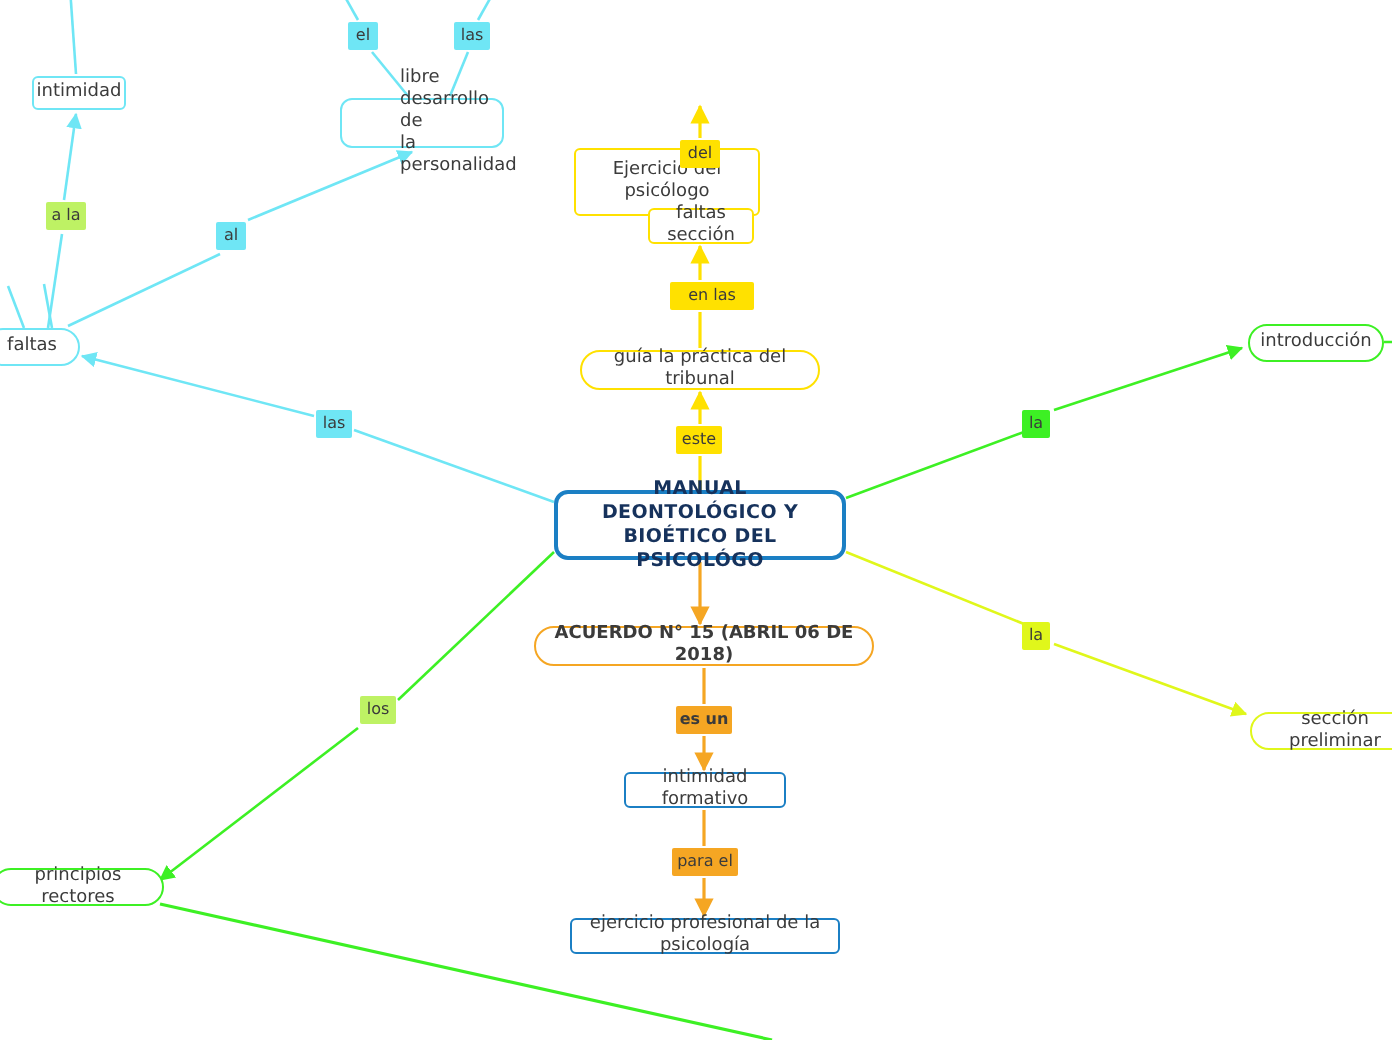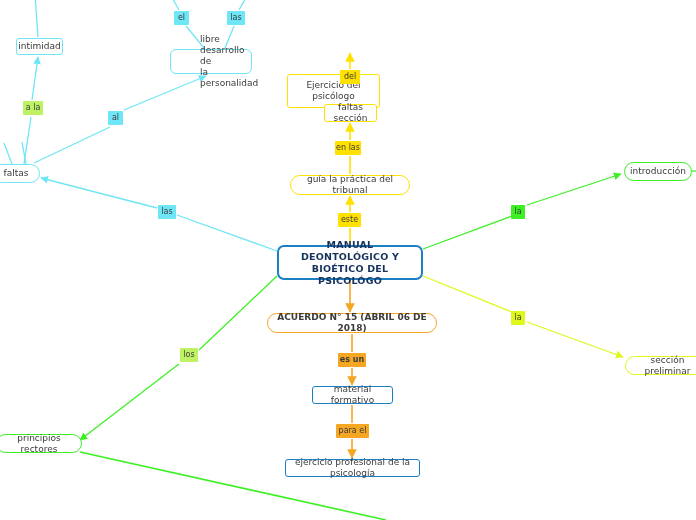--- a/index.html
+++ b/index.html
@@ -135,40 +135,40 @@
 
   <div class="node rect" style="left:324px; top:104px; width:53px; height:18px; border-color:#FFE100;">faltas sección</div>
 
   <div class="node pill" style="left:290px; top:175px; width:120px; height:20px; border-color:#FFE100;">guía la práctica del tribunal</div>
 
   <div class="node central" style="left:277px; top:245px; width:146px; height:35px; border-color:#1B7FC4;">MANUAL DEONTOLÓGICO Y
 BIOÉTICO DEL PSICOLÓGO</div>
 
   <div class="node pill bold" style="left:267px; top:313px; width:170px; height:20px; border-color:#F5A623;">ACUERDO N° 15 (ABRIL 06 DE 2018)</div>
 
-  <div class="node rect" style="left:312px; top:386px; width:81px; height:18px; border-color:#1B7FC4;">material formativo</div>
+  <div class="node rect" style="left:312px; top:386px; width:81px; height:18px; border-color:#1B7FC4;">intimidad formativo</div>
 
   <div class="node rect" style="left:285px; top:459px; width:135px; height:18px; border-color:#1B7FC4;">ejercicio profesional de la psicología</div>
 
   <div class="node rect" style="left:16px; top:38px; width:47px; height:17px; border-color:#6FE6F5;">intimidad</div>
 
   <div class="node round" style="left:170px; top:49px; width:82px; height:25px; border-color:#6FE6F5; justify-content:flex-start; text-align:left;">libre desarrollo de
 la personalidad</div>
 
   <div class="node pill" style="left:-8px; top:164px; width:48px; height:19px; border-color:#6FE6F5;">faltas</div>
 
   <div class="node pill" style="left:624px; top:162px; width:68px; height:19px; border-color:#3DF024;">introducción</div>
 
   <div class="node pill" style="left:625px; top:356px; width:85px; height:19px; border-color:#E0F71B;">sección preliminar</div>
 
   <div class="node pill" style="left:-4px; top:434px; width:86px; height:19px; border-color:#3DF024;">principios rectores</div>
 
   <div class="label" style="left:340px; top:70px; width:20px; height:14px; background:#FFE100;">del</div>
 
-  <div class="label" style="left:335px; top:141px; width:26px; height:14px; background:#FFE100;">en las</div>
+  <div class="label" style="left:335px; top:141px; width:42px; height:14px; background:#FFE100;">en las</div>
 
   <div class="label" style="left:338px; top:213px; width:23px; height:14px; background:#FFE100;">este</div>
 
   <div class="label" style="left:338px; top:353px; width:28px; height:14px; background:#F5A623;font-weight:bold;">es un</div>
 
   <div class="label" style="left:336px; top:424px; width:33px; height:14px; background:#F5A623;">para el</div>
 
   <div class="label" style="left:174px; top:11px; width:15px; height:14px; background:#6FE6F5;">el</div>
 
   <div class="label" style="left:227px; top:11px; width:18px; height:14px; background:#6FE6F5;">las</div>

